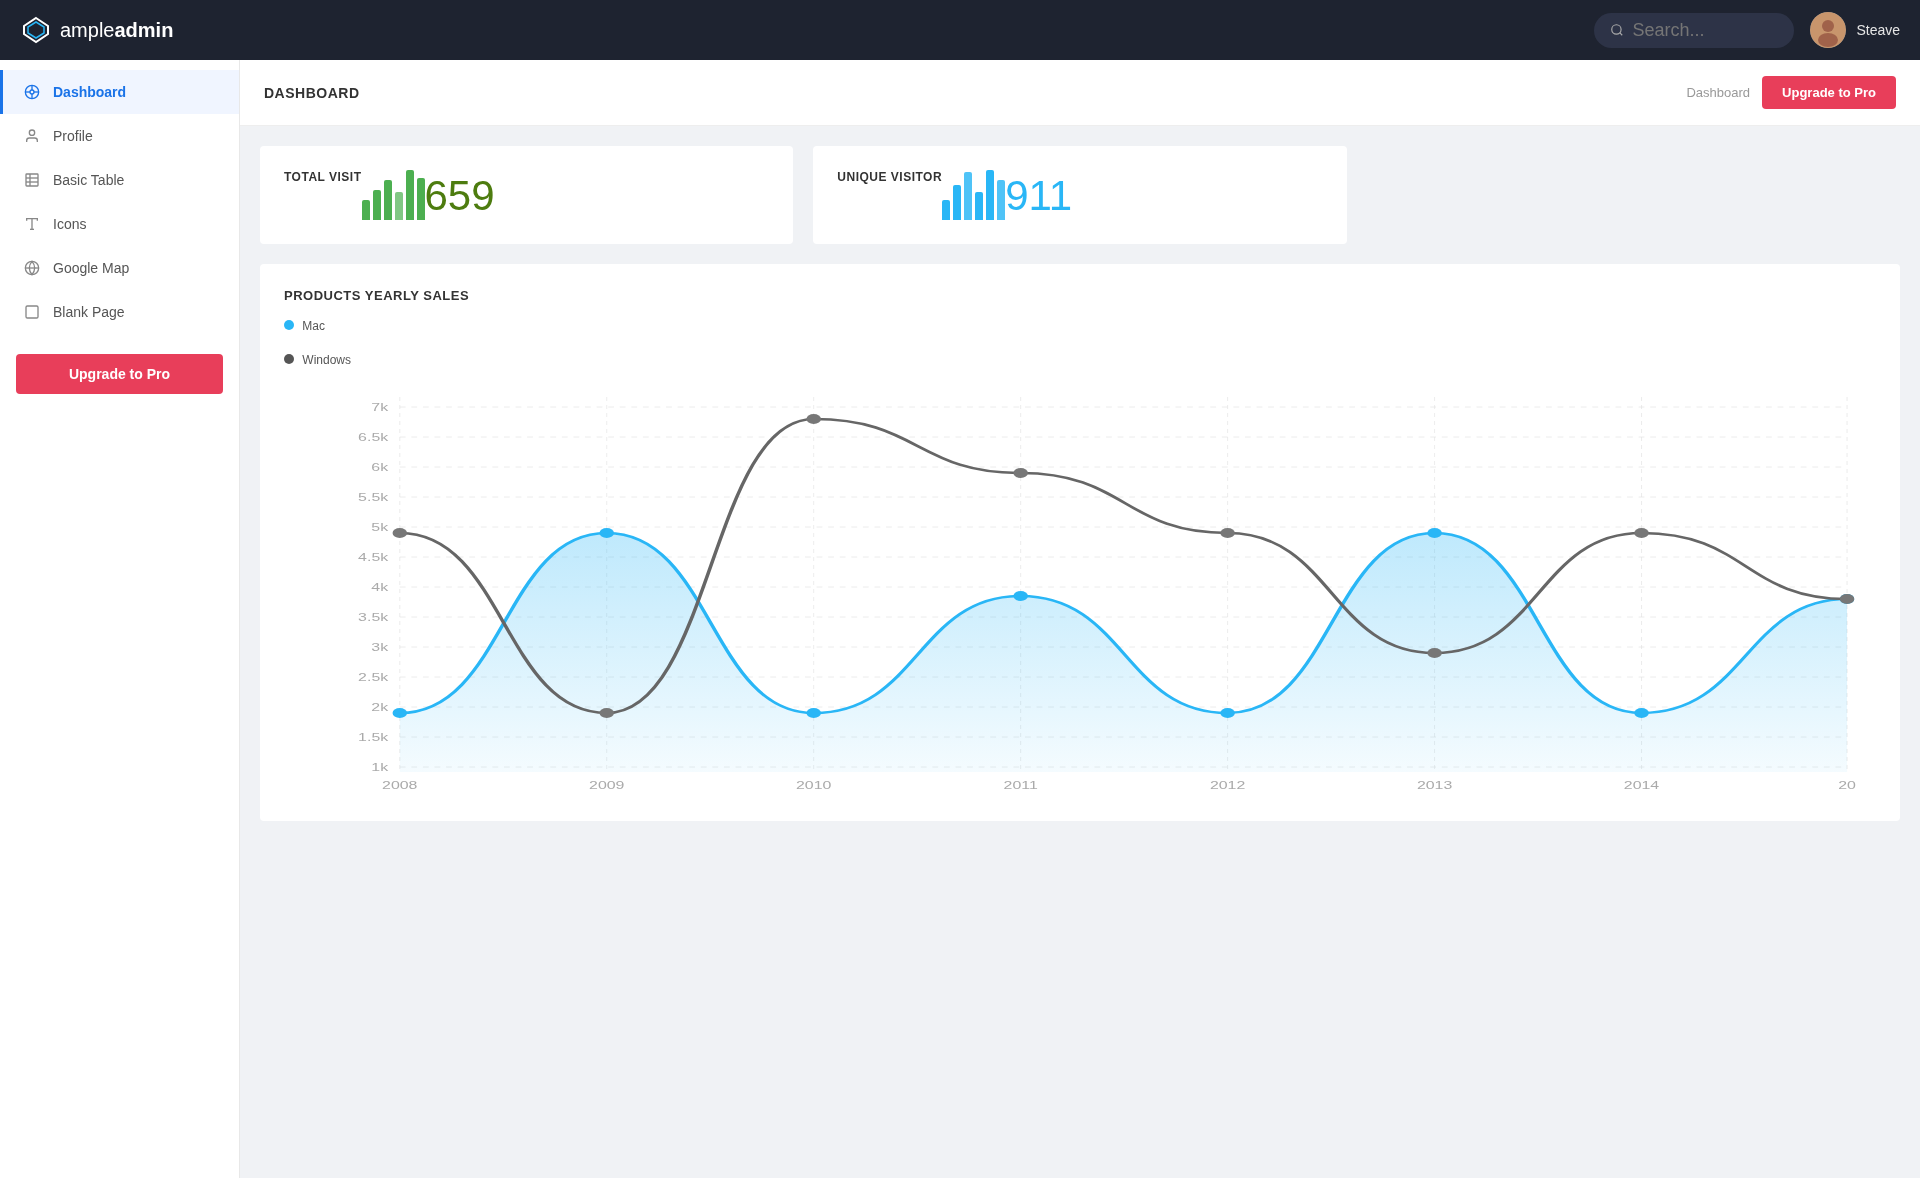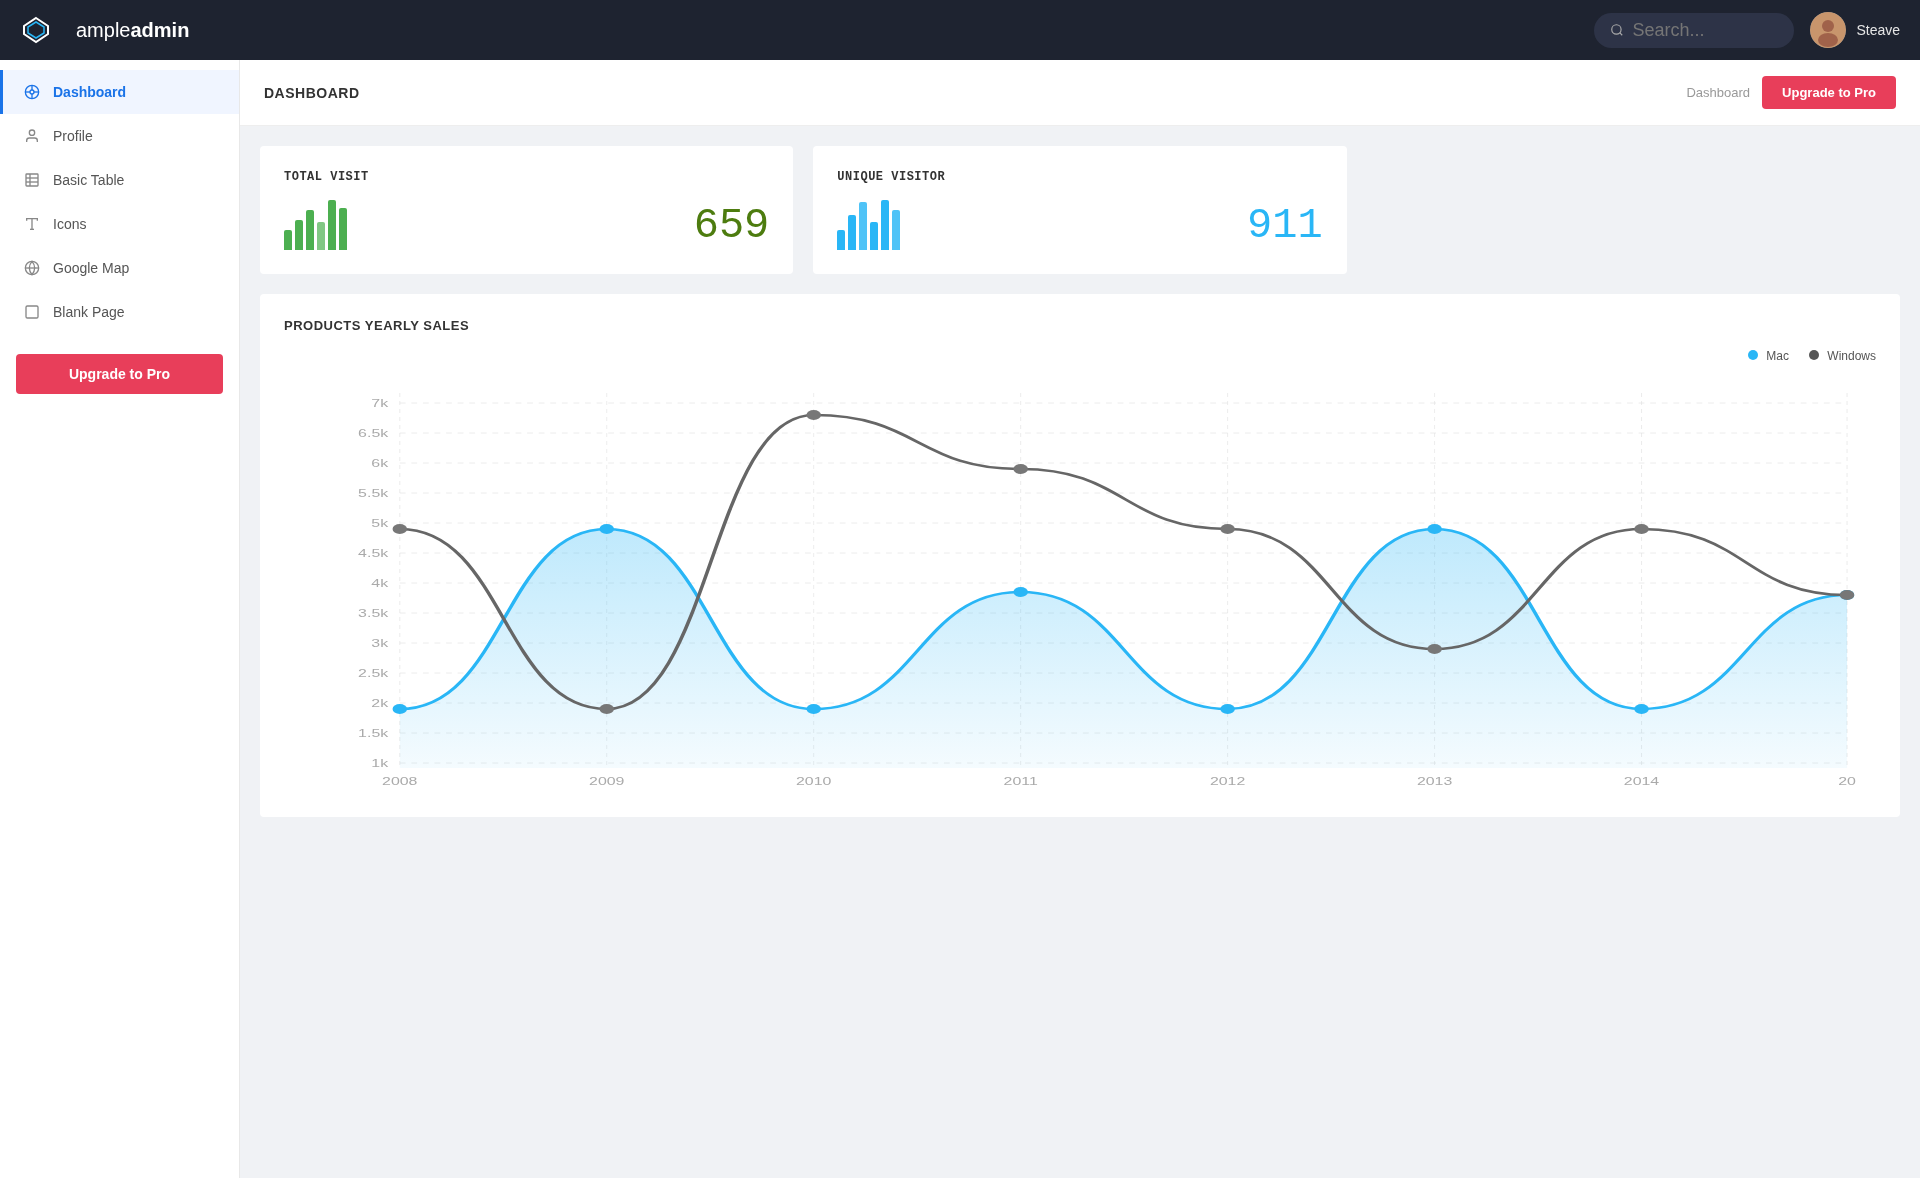--- a/index.html
+++ b/index.html
@@ -13,21 +13,21 @@
       align-items: center;
       padding: 0 20px;
       flex-shrink: 0;
       position: fixed;
       top: 0; left: 0; right: 0;
       z-index: 100;
     }
     .navbar-brand {
       display: flex;
       align-items: center;
-      gap: 24px;
+      gap: 8px;
       width: 240px;
     }
     .brand-logo {
       width: 32px;
       height: 32px;
     }
     .brand-name {
       color: white;
       font-size: 20px;
       font-weight: 300;
@@ -178,22 +178,21 @@
       display: grid;
       grid-template-columns: repeat(3, 1fr);
       gap: 20px;
       margin-bottom: 20px;
     }
     .stat-card {
       background: white;
       border-radius: 4px;
       padding: 24px;
       display: flex;
-      flex-direction: column;
-      font-family: Liberation Mono, monospace;
+      flex-direction: row;
     }
     .stat-label {
       font-size: 12px;
       font-weight: 700;
       color: #333;
       letter-spacing: 0.5px;
       margin-bottom: 16px;
     }
     .stat-body {
       display: flex;
@@ -231,20 +230,21 @@
       letter-spacing: 0.5px;
       margin-bottom: 16px;
     }
     .chart-legend {
       display: flex;
       justify-content: flex-end;
       gap: 20px;
       margin-bottom: 10px;
       font-size: 12px;
       color: #555;
+      flex-direction: column;
     }
     .legend-dot {
       width: 10px;
       height: 10px;
       border-radius: 50%;
       display: inline-block;
       margin-right: 5px;
     }
     .chart-container {
       position: relative;

